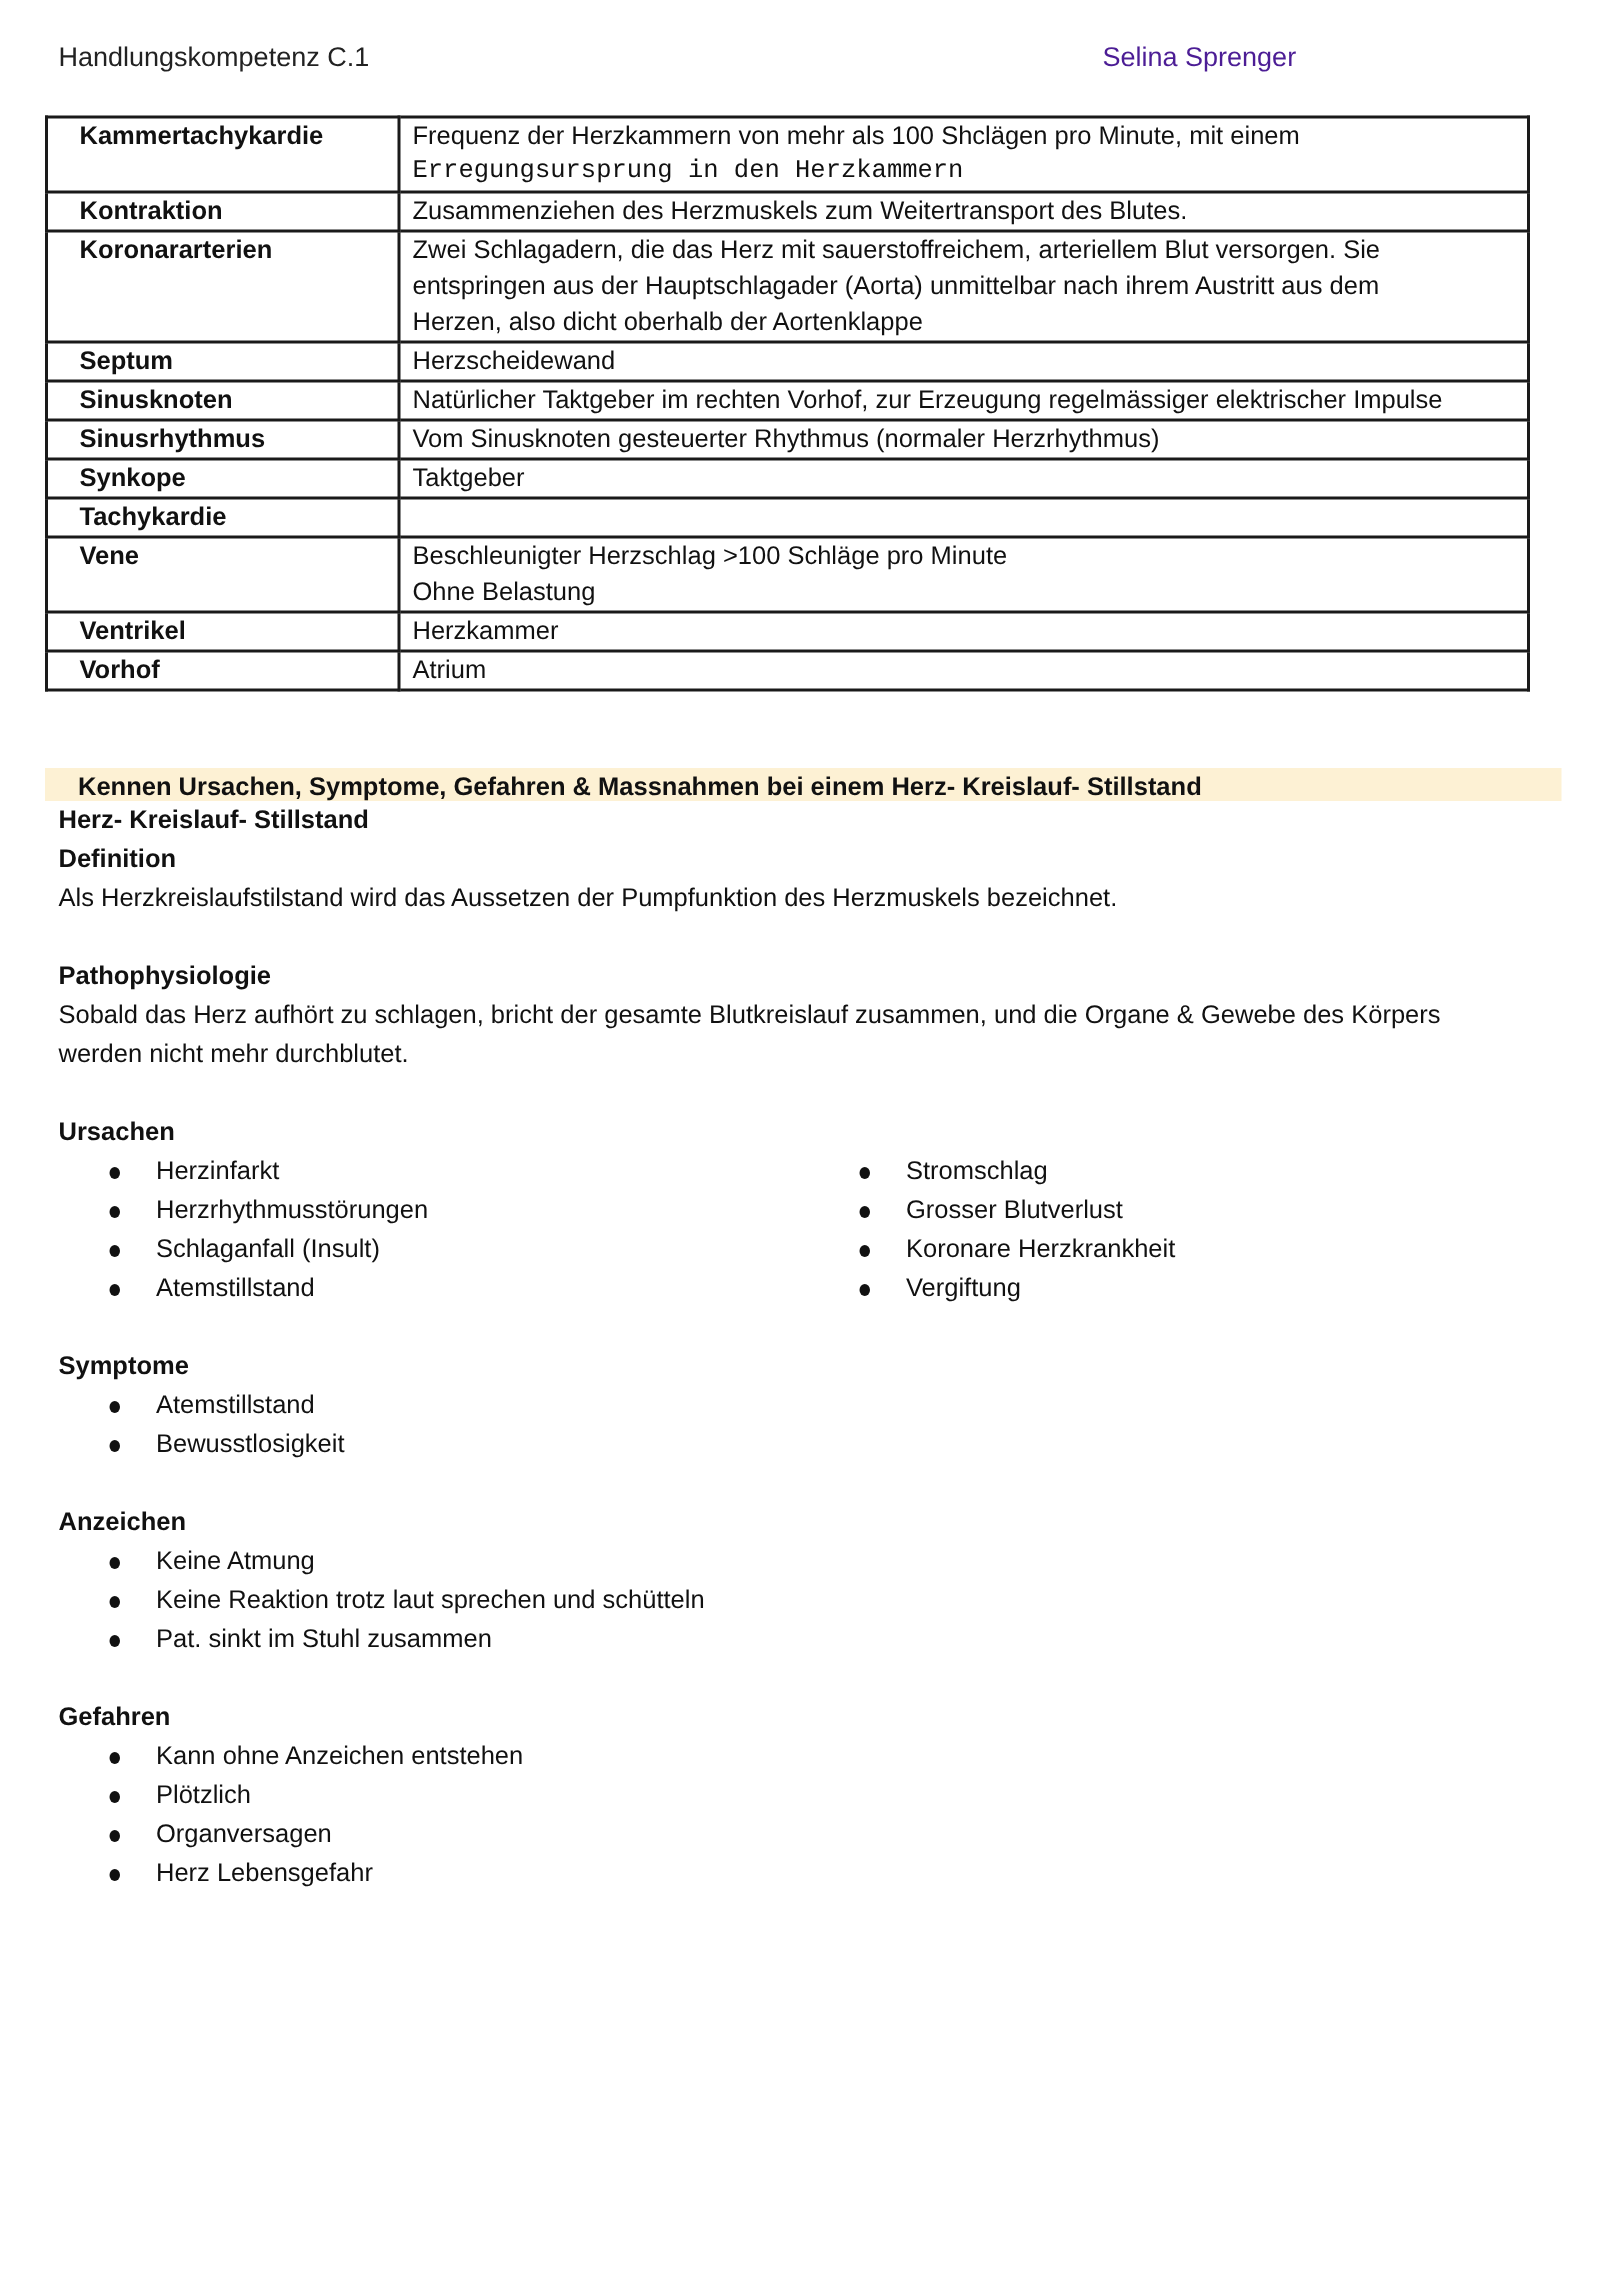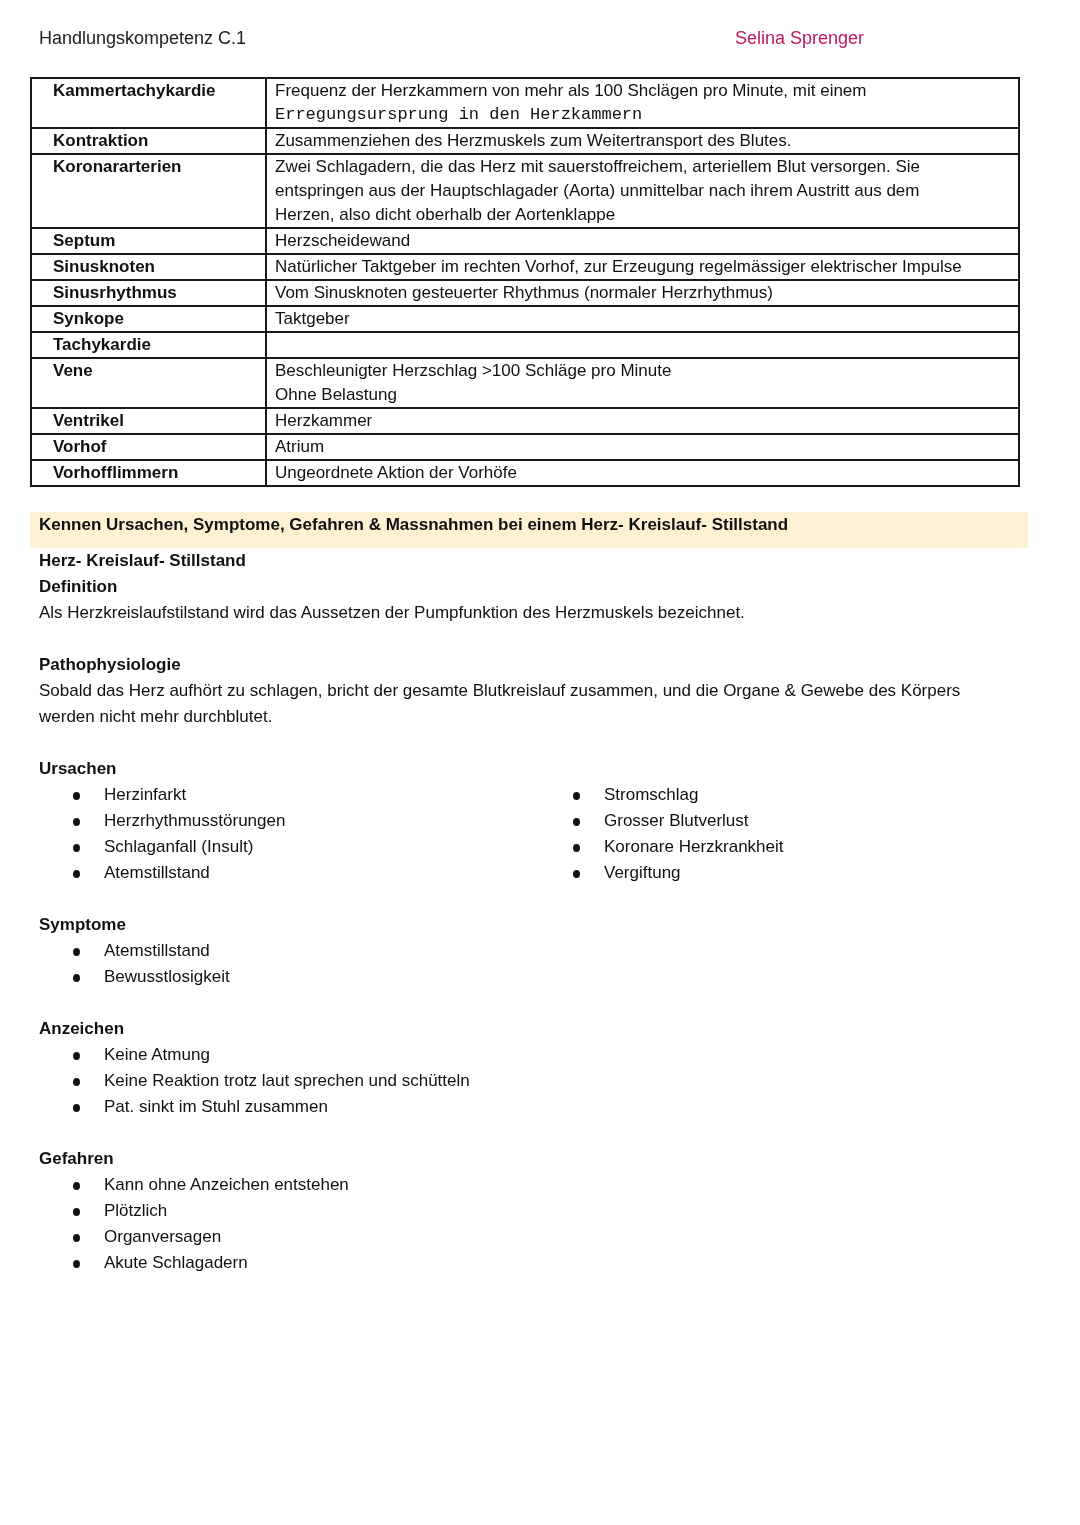--- a/index.html
+++ b/index.html
@@ -3,37 +3,37 @@
 <meta charset="utf-8">
 <style>
   html, body { margin: 0; padding: 0; background: #ffffff; }
   body {
     width: 1080px; height: 1525px; position: relative; overflow: hidden;
     font-family: "Liberation Sans", "DejaVu Sans", sans-serif;
     color: #111;
     font-size: 17px;
   }
   .header-left { position: absolute; left: 39px; top: 28px; font-size: 18px; color: #222; }
-  .header-right { position: absolute; left: 735px; top: 28px; font-size: 18px; color: #be185d; }
+  .header-right { position: absolute; left: 735px; top: 28px; font-size: 18px; color: #4c1d95; }
 
   table.glossary {
     position: absolute; left: 30px; top: 77px; width: 990px;
     border-collapse: collapse; table-layout: fixed;
   }
   table.glossary td {
     border: 2px solid #1a1a1a; padding: 0 8px; vertical-align: top;
     line-height: 24px; font-size: 17px;
   }
   table.glossary td.term { width: 204px; font-weight: bold; padding-left: 21px; }
   table.glossary td.def { }
 
   .content { position: absolute; left: 39px; top: 512px; width: 990px; }
   .highlight {
-    background: #fdf1d4; font-weight: bold; height: 36px; line-height: 26px;
-    margin-left: -9px; padding-left: 9px; width: 989px;
+    background: #fdf1d4; font-weight: bold; height: 22px; line-height: 26px;
+    margin-left: -9px; padding-left: 22px; width: 989px;
   }
   .line { line-height: 26px; height: 26px; }
   .bold { font-weight: bold; }
   .gap { height: 26px; }
   ul.bul { list-style: none; margin: 0; padding: 0; }
   ul.bul li { position: relative; padding-left: 65px; line-height: 26px; height: 26px; }
   ul.bul li .dot {
     position: absolute; left: 34px; top: 10px; width: 7px; height: 8px;
     background: #111; border-radius: 50%;
   }
@@ -112,26 +112,20 @@
         <td class="def">
           <div style="min-height: 24px;">Herzkammer</div>
         </td>
       </tr>
       <tr>
         <td class="term">Vorhof</td>
         <td class="def">
           <div style="min-height: 24px;">Atrium</div>
         </td>
       </tr>
-      <tr>
-        <td class="term">Vorhofflimmern</td>
-        <td class="def">
-          <div style="min-height: 24px;">Ungeordnete Aktion der Vorhöfe</div>
-        </td>
-      </tr>
     </tbody>
 </table>
 
 <div class="content">
   <div class="highlight">Kennen Ursachen, Symptome, Gefahren &amp; Massnahmen bei einem Herz- Kreislauf- Stillstand</div>
   <div class="line bold">Herz- Kreislauf- Stillstand</div>
   <div class="line bold">Definition</div>
   <div class="line">Als Herzkreislaufstilstand wird das Aussetzen der Pumpfunktion des Herzmuskels bezeichnet.</div>
   <div class="gap"></div>
   <div class="line bold">Pathophysiologie</div>
@@ -165,15 +159,15 @@
       <li><span class="dot"></span><span>Keine Atmung</span></li>
       <li><span class="dot"></span><span>Keine Reaktion trotz laut sprechen und schütteln</span></li>
       <li><span class="dot"></span><span>Pat. sinkt im Stuhl zusammen</span></li>
     </ul>
   <div class="gap"></div>
   <div class="line bold">Gefahren</div>
   <ul class="bul">
       <li><span class="dot"></span><span>Kann ohne Anzeichen entstehen</span></li>
       <li><span class="dot"></span><span>Plötzlich</span></li>
       <li><span class="dot"></span><span>Organversagen</span></li>
-      <li><span class="dot"></span><span>Akute Schlagadern</span></li>
+      <li><span class="dot"></span><span>Herz Lebensgefahr</span></li>
     </ul>
 </div>
 
 </body></html>

